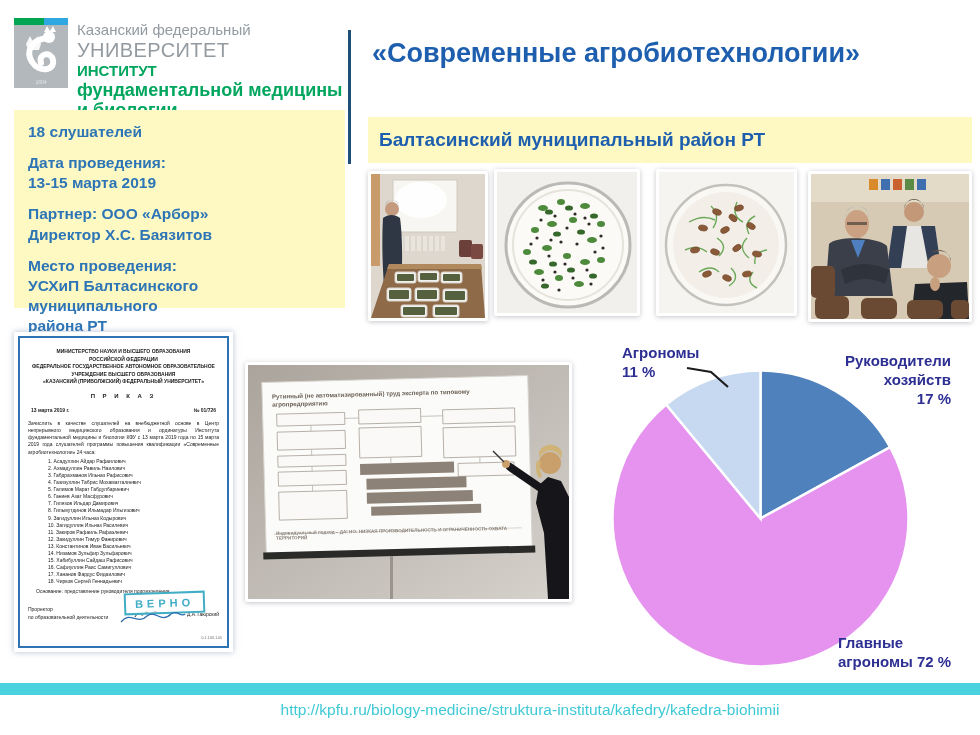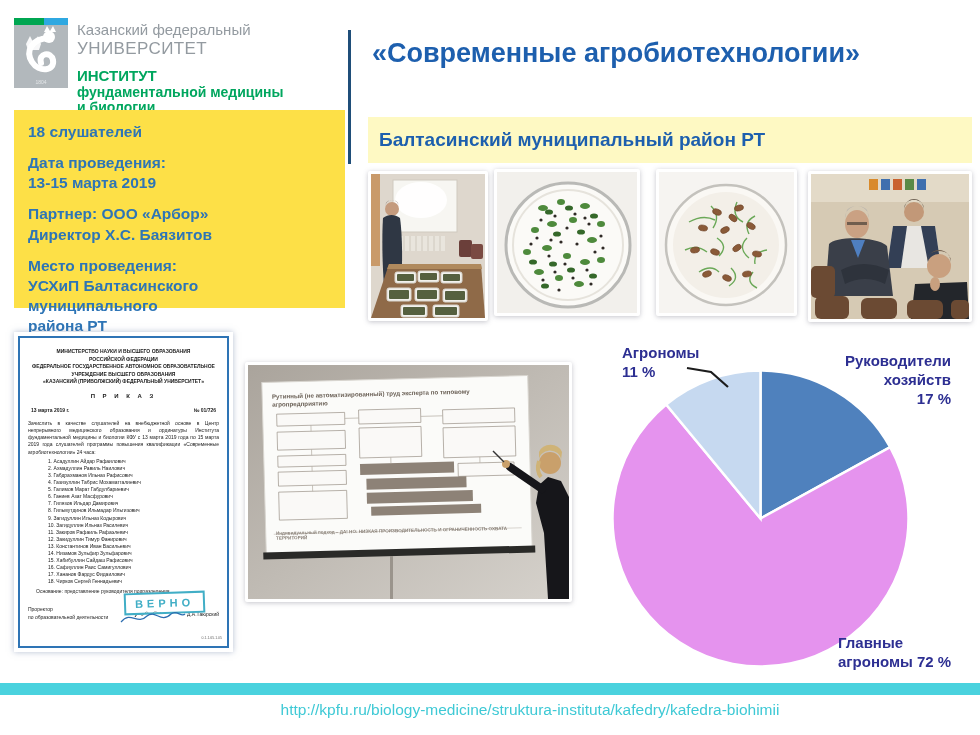--- a/index.html
+++ b/index.html
@@ -4,28 +4,28 @@
 <style>
   html,body{margin:0;padding:0;background:#fff;}
   .slide{position:relative;width:980px;height:720px;background:#ffffff;overflow:hidden;
          font-family:"Liberation Sans",sans-serif;}
   .abs{position:absolute;}
 
   
   .logo-mark{left:14px;top:18px;width:54px;height:70px;}
   .logo-text{left:77px;top:22px;line-height:1.12;}
   .lt-gray1{font-size:15px;color:#939aa0;}
-  .lt-gray2{font-size:17px;color:#939aa0;letter-spacing:.4px;}
-  .lt-green{font-size:15px;font-weight:bold;color:#00a65e;margin-top:10px;}
-  .lt-green2{font-size:14px;font-weight:bold;color:#00a65e;}
+  .lt-gray2{font-size:20px;color:#939aa0;letter-spacing:.4px;}
+  .lt-green{font-size:15px;font-weight:bold;color:#00a65e;margin-top:2px;}
+  .lt-green2{font-size:18px;font-weight:bold;color:#00a65e;}
   .v-line{left:348px;top:30px;width:3px;height:134px;background:#1f4e79;}
   .main-title{left:372px;top:38px;font-size:27px;font-weight:bold;color:#1d5fae;}
 
   
-  .info-box{left:14px;top:110px;width:331px;height:198px;background:#fde047;
+  .info-box{left:14px;top:110px;width:331px;height:198px;background:#fef9c3;
             padding:12px 14px;box-sizing:border-box;color:#2e75b6;
             font-size:15.5px;font-weight:600;line-height:1.3;}
   .info-box div{white-space:pre-line;margin-bottom:11px;}
 
   
   .banner{left:368px;top:117px;width:604px;height:46px;background:#fef9c3;
           color:#1d5fae;font-size:19px;font-weight:bold;line-height:46px;
           padding-left:11px;box-sizing:border-box;}
 
   

